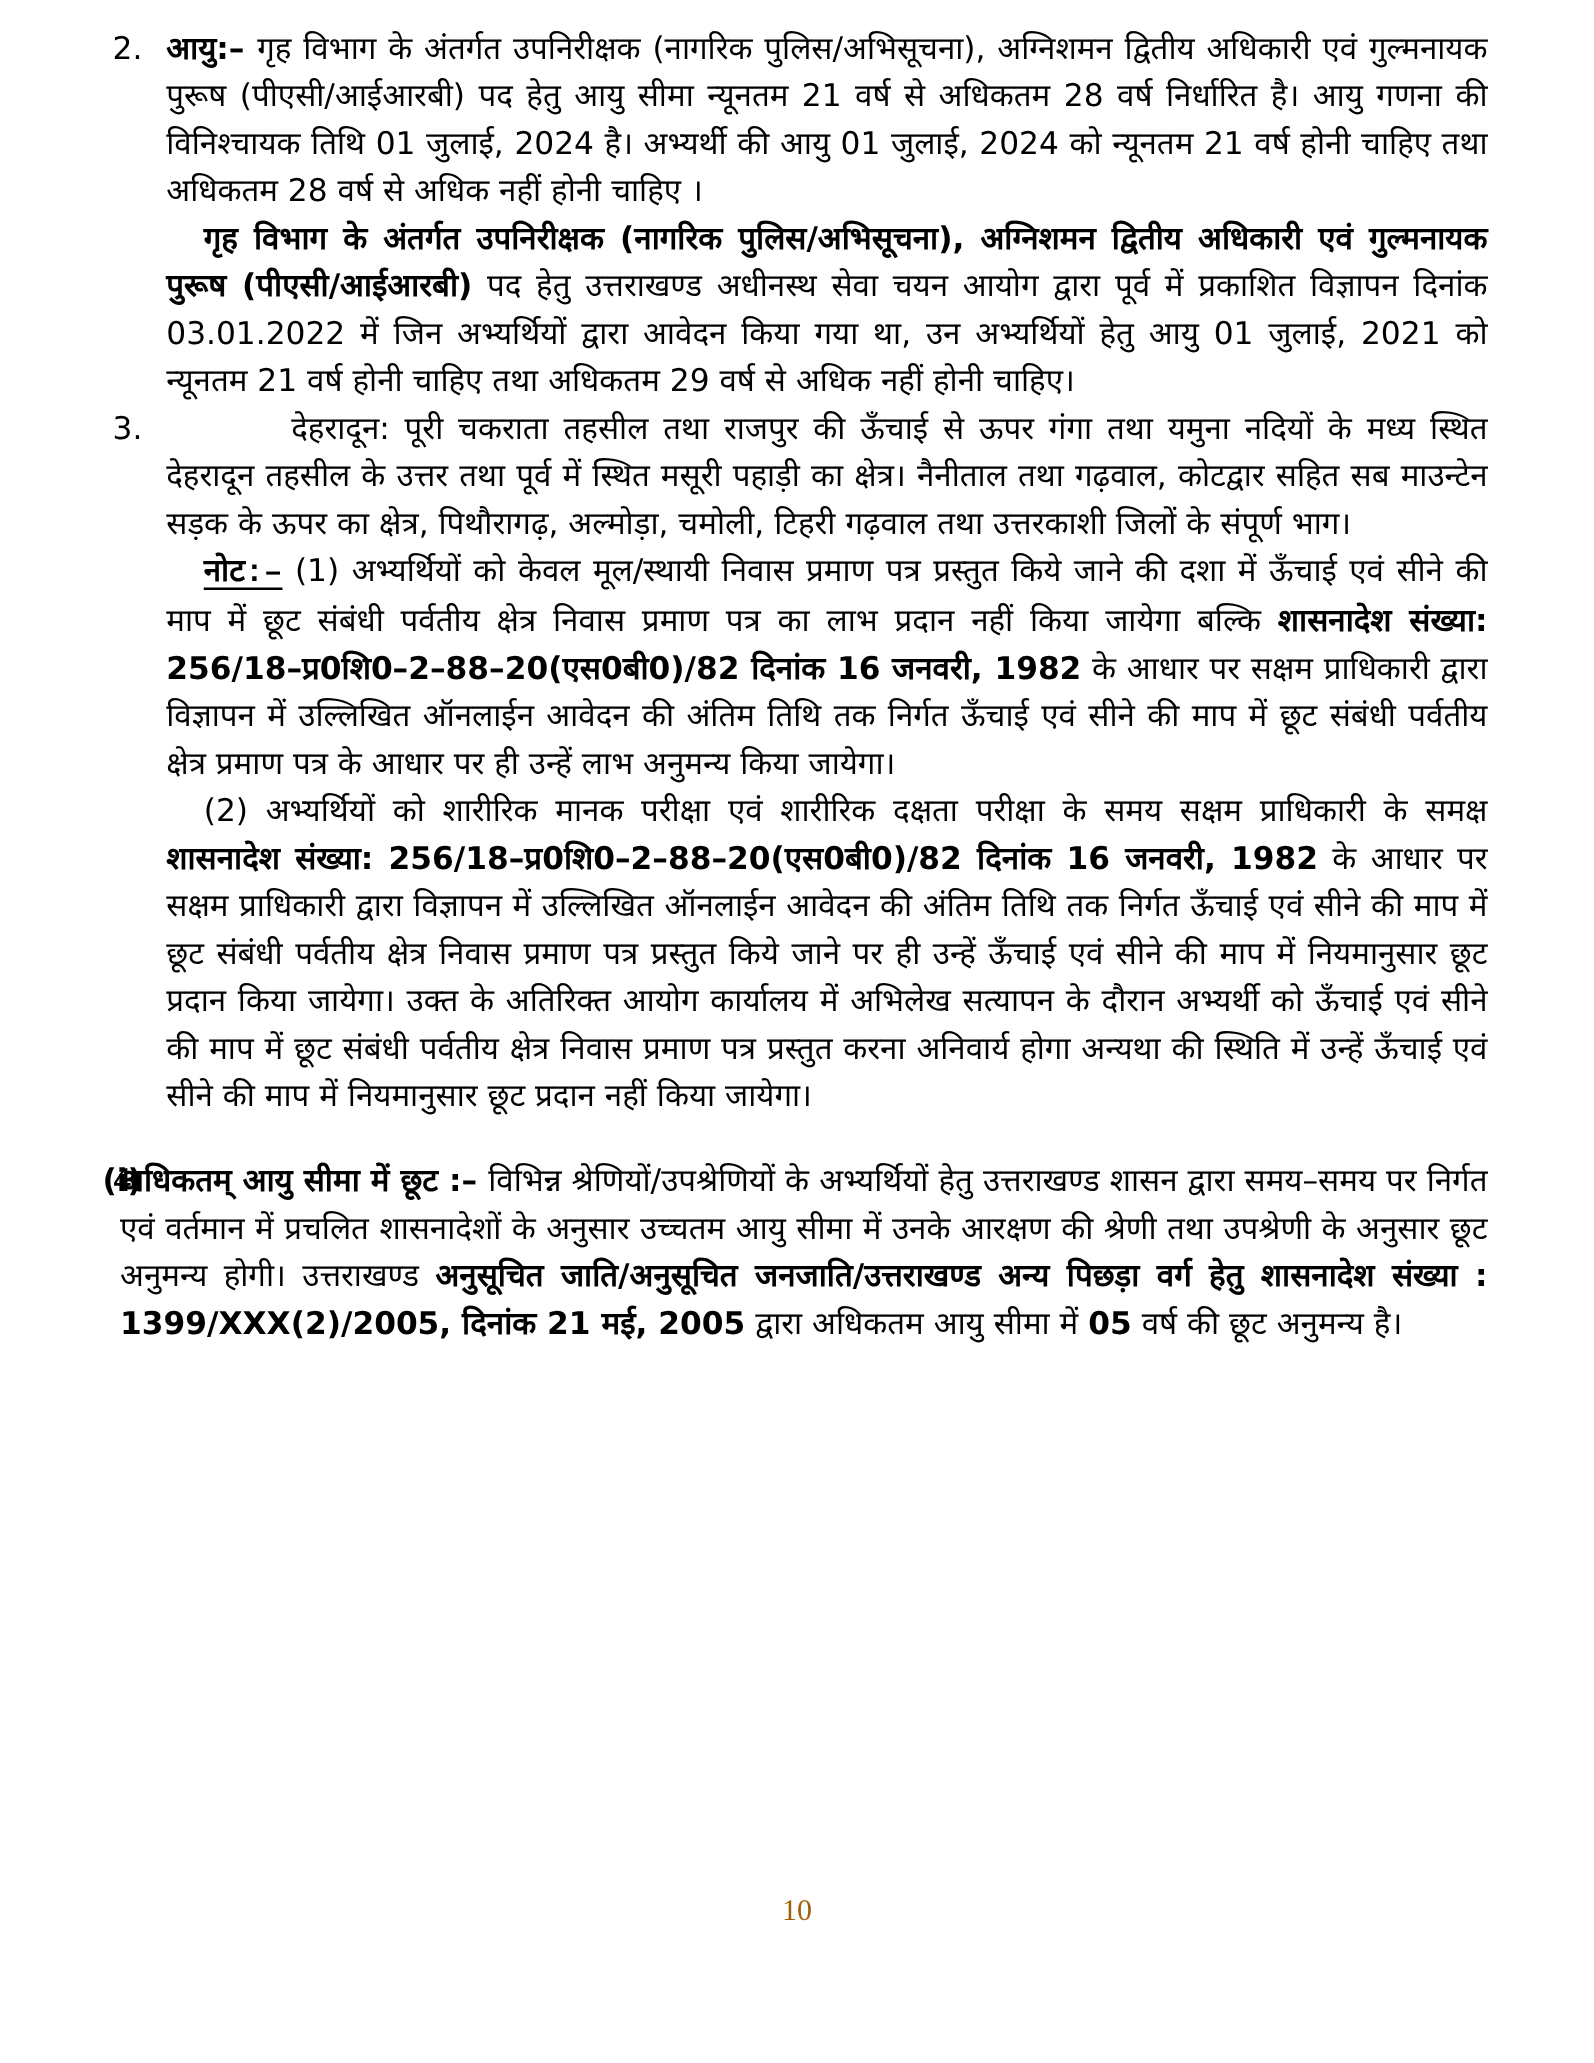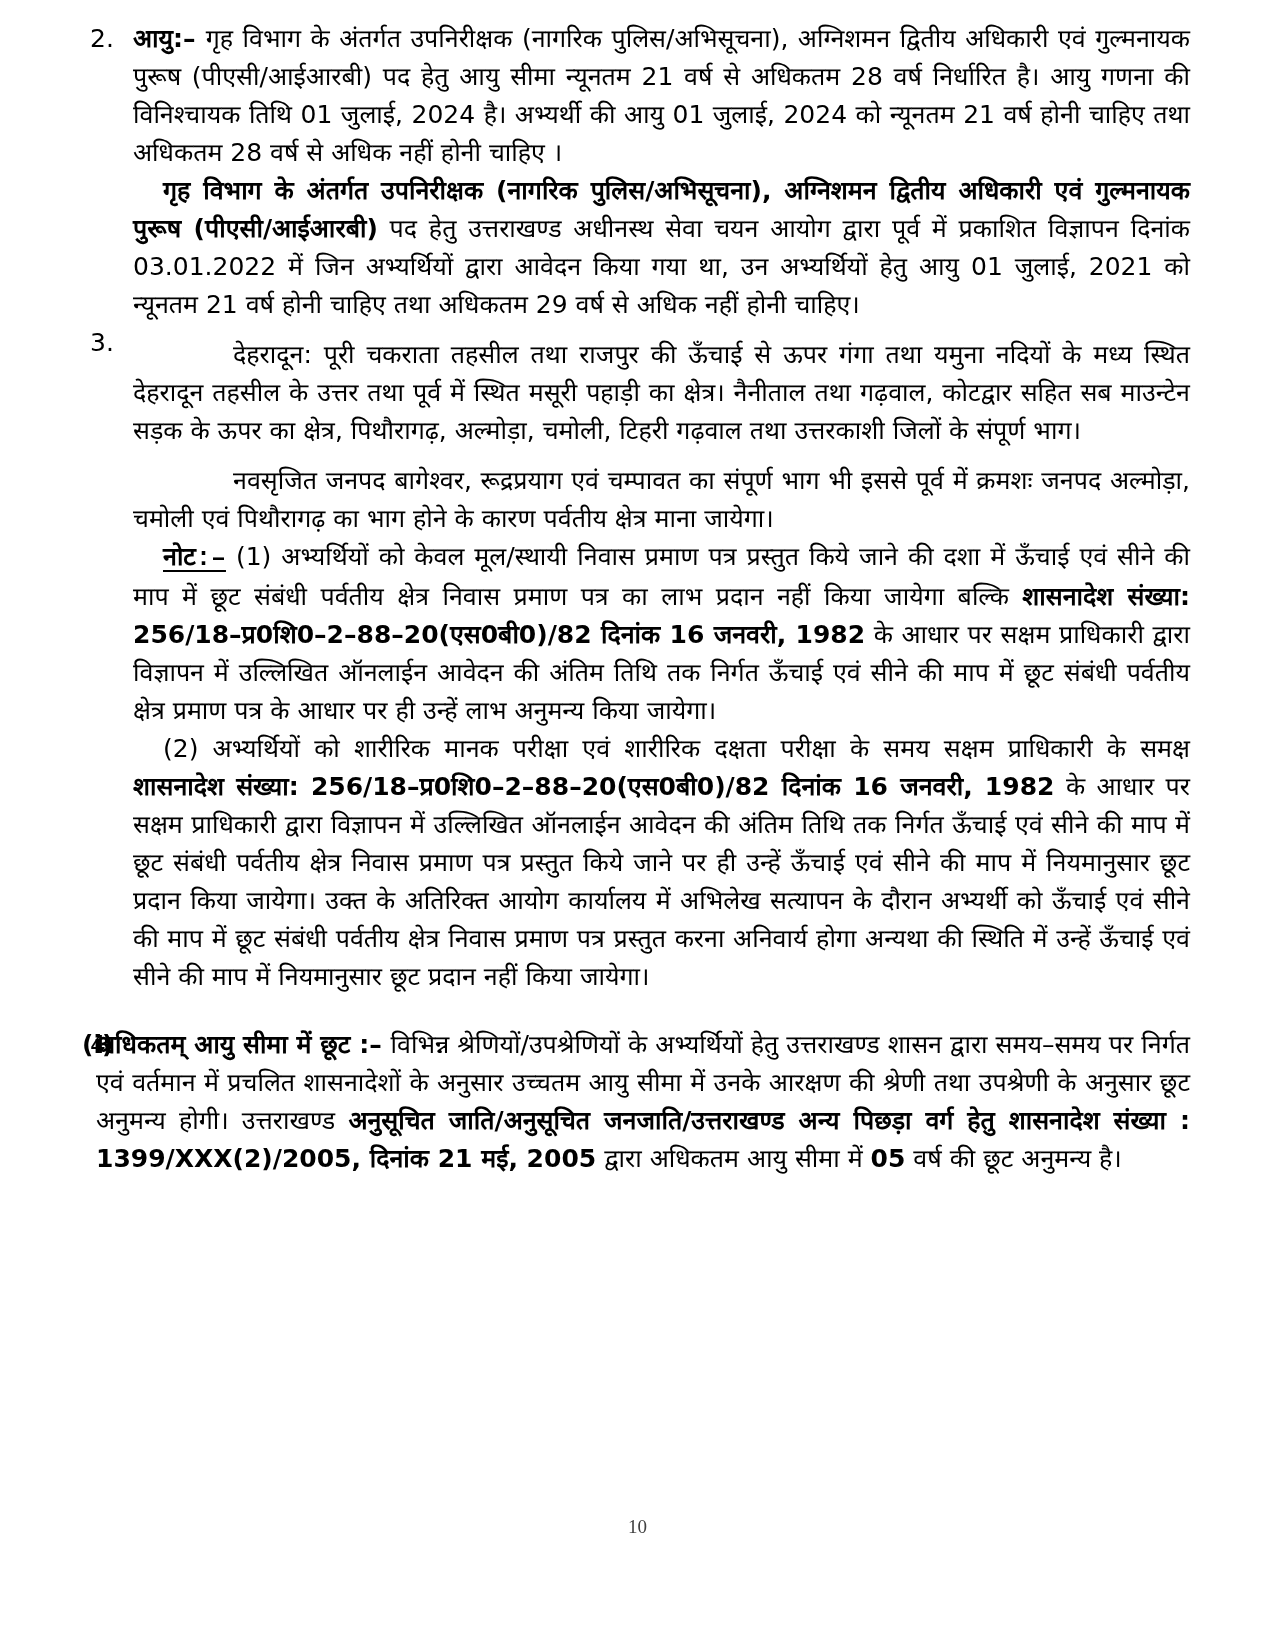--- a/index.html
+++ b/index.html
@@ -38,51 +38,50 @@
     top: 0;
     text-indent: 0;
   }
   .outdent {
     margin-left: -37px;
   }
   .outdent .marker {
     left: -14px;
   }
   .ind-s { text-indent: 30px; }
-  .ind-l { text-indent: 100px; margin-top: 12px; }
+  .ind-l { text-indent: 100px; }
   .gap-before {
     margin-top: 30px;
     margin-bottom: 12px;
   }
   .b { font-weight: bold; }
   .u { text-decoration: underline; text-underline-offset: 5px; font-family: Liberation Mono, monospace; }
   .footer {
     position: absolute;
     top: 1516px;
     left: 0;
     width: 1275px;
     text-align: center;
   }
   .pagenum {
     font-family: "Liberation Serif", serif;
-    font-size: 19px;
-    color: #404040;
+    font-size: 24px;
+    color: #a16207;
     margin-top: 12px;
   }
 </style>
 </head>
 <body>
 
 <div class="page">
   <main class="doc" id="doc">
       <p class="block"><span class="marker">2.</span><span><span class="b ">आयु:– </span><span class="">गृह विभाग के अंतर्गत उपनिरीक्षक (नागरिक पुलिस/अभिसूचना), अग्निशमन द्वितीय अधिकारी एवं गुल्मनायक पुरूष (पीएसी/आईआरबी) पद हेतु आयु सीमा न्यूनतम 21 वर्ष से अधिकतम 28 वर्ष निर्धारित है। आयु गणना की विनिश्चायक तिथि 01 जुलाई, 2024 है। अभ्यर्थी की आयु 01 जुलाई, 2024 को न्यूनतम 21 वर्ष होनी चाहिए तथा अधिकतम 28 वर्ष से अधिक नहीं होनी चाहिए ।</span></span></p>
       <p class="block ind-s"><span><span class="b ">गृह विभाग के अंतर्गत उपनिरीक्षक (नागरिक पुलिस/अभिसूचना), अग्निशमन द्वितीय अधिकारी एवं गुल्मनायक पुरूष (पीएसी/आईआरबी)</span><span class=""> पद हेतु उत्तराखण्ड अधीनस्थ सेवा चयन आयोग द्वारा पूर्व में प्रकाशित विज्ञापन दिनांक 03.01.2022 में जिन अभ्यर्थियों द्वारा आवेदन किया गया था, उन अभ्यर्थियों हेतु आयु 01 जुलाई, 2021 को न्यूनतम 21 वर्ष होनी चाहिए तथा अधिकतम 29 वर्ष से अधिक नहीं होनी चाहिए।</span></span></p>
       <p class="block"><span class="marker">3.</span></p>
       <p class="block ind-l"><span><span class="">देहरादून: पूरी चकराता तहसील तथा राजपुर की ऊँचाई से ऊपर गंगा तथा यमुना नदियों के मध्य स्थित देहरादून तहसील के उत्तर तथा पूर्व में स्थित मसूरी पहाड़ी का क्षेत्र। नैनीताल तथा गढ़वाल, कोटद्वार सहित सब माउन्टेन सड़क के ऊपर का क्षेत्र, पिथौरागढ़, अल्मोड़ा, चमोली, टिहरी गढ़वाल तथा उत्तरकाशी जिलों के संपूर्ण भाग।</span></span></p>
-      <p class="block ind-l"><span><span class="">नवसृजित जनपद बागेश्वर, रूद्रप्रयाग एवं चम्पावत का संपूर्ण भाग भी इससे पूर्व में क्रमशः जनपद अल्मोड़ा, चमोली एवं पिथौरागढ़ का भाग होने के कारण पर्वतीय क्षेत्र माना जायेगा।</span></span></p>
       <p class="block ind-s"><span><span class="b u">नोट:–</span><span class=""> (1) अभ्यर्थियों को केवल मूल/स्थायी निवास प्रमाण पत्र प्रस्तुत किये जाने की दशा में ऊँचाई एवं सीने की माप में छूट संबंधी पर्वतीय क्षेत्र निवास प्रमाण पत्र का लाभ प्रदान नहीं किया जायेगा बल्कि </span><span class="b ">शासनादेश संख्या: 256/18–प्र0शि0–2–88–20(एस0बी0)/82 दिनांक 16 जनवरी, 1982</span><span class=""> के आधार पर सक्षम प्राधिकारी द्वारा विज्ञापन में उल्लिखित ऑनलाईन आवेदन की अंतिम तिथि तक निर्गत ऊँचाई एवं सीने की माप में छूट संबंधी पर्वतीय क्षेत्र प्रमाण पत्र के आधार पर ही उन्हें लाभ अनुमन्य किया जायेगा।</span></span></p>
       <p class="block ind-s"><span><span class="">(2) अभ्यर्थियों को शारीरिक मानक परीक्षा एवं शारीरिक दक्षता परीक्षा के समय सक्षम प्राधिकारी के समक्ष </span><span class="b ">शासनादेश संख्या: 256/18–प्र0शि0–2–88–20(एस0बी0)/82 दिनांक 16 जनवरी, 1982</span><span class=""> के आधार पर सक्षम प्राधिकारी द्वारा विज्ञापन में उल्लिखित ऑनलाईन आवेदन की अंतिम तिथि तक निर्गत ऊँचाई एवं सीने की माप में छूट संबंधी पर्वतीय क्षेत्र निवास प्रमाण पत्र प्रस्तुत किये जाने पर ही उन्हें ऊँचाई एवं सीने की माप में नियमानुसार छूट प्रदान किया जायेगा। उक्त के अतिरिक्त आयोग कार्यालय में अभिलेख सत्यापन के दौरान अभ्यर्थी को ऊँचाई एवं सीने की माप में छूट संबंधी पर्वतीय क्षेत्र निवास प्रमाण पत्र प्रस्तुत करना अनिवार्य होगा अन्यथा की स्थिति में उन्हें ऊँचाई एवं सीने की माप में नियमानुसार छूट प्रदान नहीं किया जायेगा।</span></span></p>
       <p class="block gap-before"><span class="marker">4.</span></p>
       <p class="block outdent"><span class="marker b">(i)</span><span><span class="b ">अधिकतम् आयु सीमा में छूट :– </span><span class="">विभिन्न श्रेणियों/उपश्रेणियों के अभ्यर्थियों हेतु उत्तराखण्ड शासन द्वारा समय–समय पर निर्गत एवं वर्तमान में प्रचलित शासनादेशों के अनुसार उच्चतम आयु सीमा में उनके आरक्षण की श्रेणी तथा उपश्रेणी के अनुसार छूट अनुमन्य होगी। उत्तराखण्ड </span><span class="b ">अनुसूचित जाति/अनुसूचित जनजाति/उत्तराखण्ड अन्य पिछड़ा वर्ग हेतु शासनादेश संख्या : 1399/XXX(2)/2005, दिनांक  21 मई, 2005</span><span class=""> द्वारा अधिकतम आयु सीमा में </span><span class="b ">05</span><span class=""> वर्ष की छूट अनुमन्य है।</span></span></p>
     </main>
   <footer class="footer">
     <span class="pagenum">10</span>
   </footer>
 </div>
 

